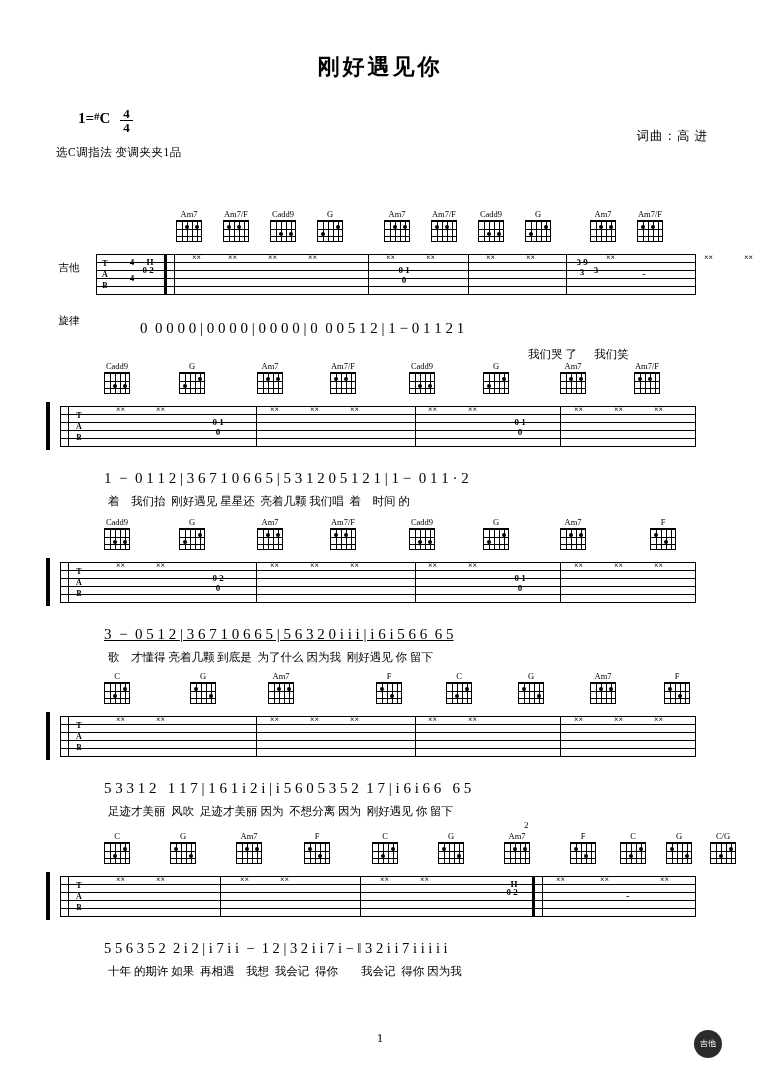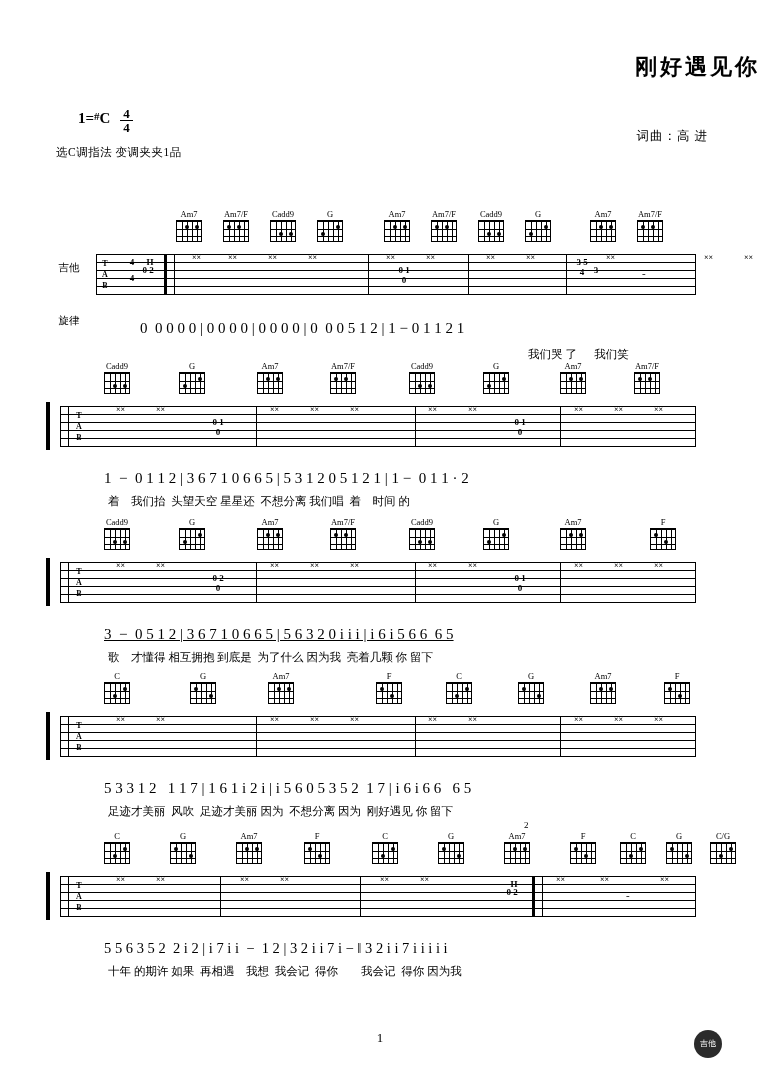--- a/index.html
+++ b/index.html
@@ -20,21 +20,21 @@
     width: 760px;
     height: 1074px;
   }
 
   
   .title {
     position: absolute;
     top: 52px;
     left: 0;
     width: 760px;
-    text-align: right;
+    text-align: center;
     font-size: 22px;
     font-weight: bold;
     letter-spacing: 3px;
   }
   .subtitle {
     position: absolute;
     top: 88px;
     left: 0;
     width: 760px;
     text-align: center;
@@ -402,21 +402,21 @@
       <div class="tabletters" style="left:4px; top:4px;">
         <div>T</div>
         <div>A</div>
         <div>B</div>
       </div>
       <div class="tabbox" style="left:28px; top:3px;">4</div>
       <div class="tabbox" style="left:46px; top:3px;">H</div>
       <div class="tabbox" style="left:44px; top:11px;">0 2</div>
       <div class="tabbox" style="left:28px; top:19px;">4</div>
       <div class="tabbox" style="left:300px; top:11px;">0 1 0</div>
-      <div class="tabbox" style="left:478px; top:3px;">3 5 4</div>
+      <div class="tabbox" style="left:478px; top:3px;">3 9 3</div>
       <div class="tabbox" style="left:492px; top:11px;">3</div>
 
       <div class="xmark" style="left:96px;  top:-1px;">××</div>
       <div class="xmark" style="left:132px; top:-1px;">××</div>
       <div class="xmark" style="left:172px; top:-1px;">××</div>
       <div class="xmark" style="left:212px; top:-1px;">××</div>
       <div class="xmark" style="left:290px; top:-1px;">××</div>
       <div class="xmark" style="left:330px; top:-1px;">××</div>
       <div class="xmark" style="left:390px; top:-1px;">××</div>
       <div class="xmark" style="left:430px; top:-1px;">××</div>
@@ -567,21 +567,21 @@
       <div class="xmark" style="left:250px; top:-1px;">××</div>
       <div class="xmark" style="left:290px; top:-1px;">××</div>
       <div class="xmark" style="left:368px; top:-1px;">××</div>
       <div class="xmark" style="left:408px; top:-1px;">××</div>
       <div class="xmark" style="left:514px; top:-1px;">××</div>
       <div class="xmark" style="left:554px; top:-1px;">××</div>
       <div class="xmark" style="left:594px; top:-1px;">××</div>
     </div>
 
     <div class="melody" style="left:104px; top:108px;">1  −  0 1 1 2 | 3 6 7 1 0 6 6 5 | 5 3 1 2 0 5 1 2 1 | 1 −  0 1 1 · 2</div>
-    <div class="lyrics" style="left:108px; top:132px;">着    我们抬  头望天空 星星还  不想分离 我们唱  着    时间 的</div>
+    <div class="lyrics" style="left:108px; top:132px;">着    我们抬  刚好遇见 星星还  亮着几颗 我们唱  着    时间 的</div>
   </div>
 
   <div class="system" style="top:518px;">
     <div class="chord" style="left:100px; top:0;">
       <div class="cname">Cadd9</div>
       <div class="grid">
           <i></i>
           <i></i>
           <i></i>
           <i></i>
@@ -710,21 +710,21 @@
       <div class="xmark" style="left:250px; top:-1px;">××</div>
       <div class="xmark" style="left:290px; top:-1px;">××</div>
       <div class="xmark" style="left:368px; top:-1px;">××</div>
       <div class="xmark" style="left:408px; top:-1px;">××</div>
       <div class="xmark" style="left:514px; top:-1px;">××</div>
       <div class="xmark" style="left:554px; top:-1px;">××</div>
       <div class="xmark" style="left:594px; top:-1px;">××</div>
     </div>
 
     <div class="melody" style="left:104px; top:108px;text-decoration:underline;">3  −  0 5 1 2 | 3 6 7 1 0 6 6 5 | 5 6 3 2 0 i i i | i 6 i 5 6 6  6 5</div>
-    <div class="lyrics" style="left:108px; top:132px;">歌    才懂得 相互拥抱 到底是  为了什么 因为我  亮着几颗 你 留下</div>
+    <div class="lyrics" style="left:108px; top:132px;">歌    才懂得 亮着几颗 到底是  为了什么 因为我  刚好遇见 你 留下</div>
   </div>
 
   <div class="system" style="top:672px;">
     <div class="chord" style="left:100px; top:0;">
       <div class="cname">C</div>
       <div class="grid">
           <i></i>
           <i></i>
           <i></i>
           <i></i>

